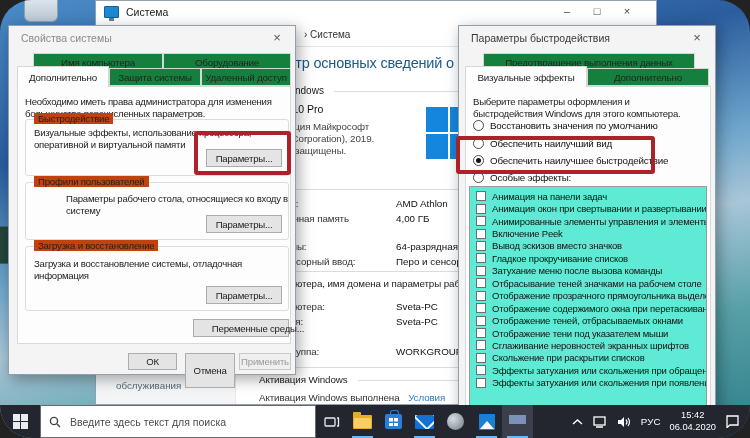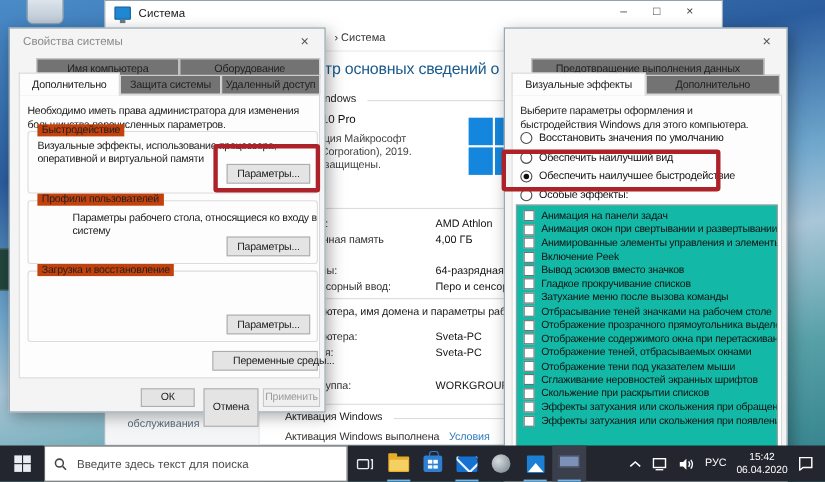--- a/index.html
+++ b/index.html
@@ -1,18 +1,18 @@
 <!DOCTYPE html>
 <html><head>
 <meta charset="utf-8">
 <style>
   html,body{margin:0;padding:0;background:#222;}
   *{box-sizing:border-box;font-family:"Liberation Sans",sans-serif;}
   .screen{position:relative;width:750px;height:438px;overflow:hidden;
-    background:linear-gradient(168deg,#4a8cc7 0%,#2b5d9e 28%,#6ea6cc 48%,#a9c6d8 60%,#58a0a8 78%,#2e7e88 100%);}
+    background:linear-gradient(168deg,#4a8cc7 0%,#2b5d9e 28%,#6ea6cc 48%,#a9c6d8 60%,#58a0a8 78%,#2e7e88 100%);border-radius:32px;}
 
   
   .bin-body{position:absolute;left:24px;top:-8px;width:34px;height:30px;background:linear-gradient(180deg,#e8eef4,#b9c6d2);border:1px solid #8fa0ad;border-radius:3px 3px 6px 6px;}
   .side-sliver{position:absolute;left:0;top:226px;width:9px;height:38px;background:#23443c;border:1px solid #44665c;border-left:none;}
 
   
   .syswin{position:absolute;left:95px;top:0;width:562px;height:405px;background:#fff;border:1px solid #93a2ae;z-index:1;}
   .sw-titlebar{position:absolute;left:0;top:0;right:0;height:24px;background:#fff;}
   .sw-icon{position:absolute;left:8px;top:5px;width:15px;height:12px;background:#1e88d2;border:1px solid #12609b;border-radius:1px;}
   .sw-icon::after{content:"";position:absolute;left:4px;bottom:-4px;width:5px;height:3px;background:#6b7b86;}
@@ -31,36 +31,36 @@
   .swhr{position:absolute;border-top:1px solid #dcdcdc;height:0;}
   .winlogo{position:absolute;left:330px;top:60px;width:46px;height:52px;display:grid;grid-template-columns:22px 22px;grid-template-rows:25px 25px;gap:2px;}
   .winlogo div{background:#1486dd;}
   .sw-link{color:#2e7cc2;}
   .sw-frag{position:absolute;left:20px;top:333px;font-size:9.8px;color:#5a6a76;white-space:nowrap;}
 
   
   .dlg{position:absolute;background:#f4f4f4;border:1px solid #8fa0ac;box-shadow:3px 4px 14px rgba(0,0,0,.35);}
   .dlg-title{position:absolute;left:12px;top:6px;font-size:10.5px;white-space:nowrap;}
   .dlg-x{position:absolute;right:10px;top:4px;font-size:13px;color:#555;width:16px;text-align:center;}
-  .tab{position:absolute;height:18px;background:#737373;border:1px solid #d6d6d6;display:flex;align-items:center;justify-content:center;font-size:9.8px;letter-spacing:-0.2px;color:#222;white-space:nowrap;z-index:2;}
+  .tab{position:absolute;height:18px;background:#15803d;border:1px solid #d6d6d6;display:flex;align-items:center;justify-content:center;font-size:9.8px;letter-spacing:-0.2px;color:#222;white-space:nowrap;z-index:2;}
   .tab.active{background:#fdfdfd;height:21px;border-bottom:none;z-index:4;}
   .panel{position:absolute;background:#fdfdfd;border:1px solid #d9d9d9;z-index:3;}
   .bodytext{position:absolute;font-size:9.6px;letter-spacing:-0.25px;color:#222;line-height:1.22;z-index:5;}
   .grp{position:absolute;border:1px solid #dcdcdc;border-radius:3px;z-index:5;}
   .glab{position:absolute;top:-7px;left:8px;background:#c2410c;padding:0 4px;font-size:9.6px;letter-spacing:-0.2px;color:#222;white-space:nowrap;}
   .gtext{position:absolute;left:8px;font-size:9.6px;letter-spacing:-0.25px;color:#222;line-height:1.25;}
   .wbtn{position:absolute;background:#e4e4e4;border:1px solid #acacac;font-size:9.6px;letter-spacing:-0.2px;color:#222;display:flex;align-items:center;justify-content:center;white-space:nowrap;z-index:5;}
   .wbtn.disabled{color:#9b9b9b;border-color:#c8c8c8;background:#efefef;}
 
   
   .radrow{position:absolute;left:14px;height:13px;display:flex;align-items:center;gap:6px;font-size:9.8px;letter-spacing:-0.2px;color:#111;white-space:nowrap;z-index:5;}
   .rad{width:11px;height:11px;border:1px solid #4a4a4a;border-radius:50%;background:#fff;flex:0 0 auto;}
   .rad.sel{position:relative;}
   .rad.sel::after{content:"";position:absolute;left:2px;top:2px;width:5px;height:5px;border-radius:50%;background:#111;}
-  .listbox{position:absolute;left:10px;top:160px;width:238px;height:250px;background:#14b8a6;border:1px solid #9a9a9a;overflow:hidden;padding:3px 0 0 0;z-index:5;}
+  .listbox{position:absolute;left:10px;top:160px;width:238px;height:250px;background:#5eead4;border:1px solid #9a9a9a;overflow:hidden;padding:3px 0 0 0;z-index:5;}
   .fxrow{height:12.45px;display:flex;align-items:center;white-space:nowrap;overflow:hidden;font-size:9.5px;letter-spacing:-0.2px;color:#111;}
   .cb{width:10px;height:10px;border:1px solid #6e6e6e;background:#fff;flex:0 0 auto;margin:0 6px;}
 
   
   .redrect{position:absolute;border:4px solid #ad2228;border-radius:3px;z-index:7;}
 
   
   .taskbar{position:absolute;left:0;top:405px;width:750px;height:33px;background:#23262e;display:flex;align-items:center;z-index:6;}
   .tb-start{width:40px;height:33px;display:flex;align-items:center;justify-content:center;}
   .winflag{display:grid;grid-template-columns:7px 7px;grid-template-rows:7px 7px;gap:1px;}
@@ -190,31 +190,33 @@
     </div>
 
     <div class="grp" style="left:16px;top:156px;width:264px;height:58px;">
       <span class="glab">Профили пользователей</span>
       <div class="gtext" style="top:10px;width:250px;margin-left:32px;">Параметры рабочего стола, относящиеся ко входу в систему</div>
       <div class="wbtn" style="right:6px;top:32px;width:76px;height:18px;">Параметры...</div>
     </div>
 
     <div class="grp" style="left:16px;top:220px;width:264px;height:65px;">
       <span class="glab">Загрузка и восстановление</span>
+      <div class="gtext" style="top:11px;width:250px;">Загрузка и восстановление системы, отладочная информация</div>
       <div class="wbtn" style="right:6px;top:39px;width:76px;height:18px;">Параметры...</div>
     </div>
 
     <div class="wbtn" style="left:184px;top:293px;width:96px;height:18px;padding-left:34px;">Переменные среды...</div>
 
     <div class="wbtn" style="left:119px;top:327px;width:49px;height:17px;">ОК</div>
     <div class="wbtn" style="left:176px;top:327px;width:50px;height:35px;">Отмена</div>
     <div class="wbtn disabled" style="left:230px;top:327px;width:52px;height:17px;">Применить</div>
   </section>
 
   <section class="dlg" style="left:458px;top:25px;width:258px;height:415px;z-index:4;">
+    <div class="dlg-title" style="color:#3a3a3a;">Параметры быстродействия</div>
     <div class="dlg-x">×</div>
 
     <div class="tab" style="left:24px;top:27px;width:212px;">Предотвращение выполнения данных</div>
     <div class="tab active" style="left:6px;top:40px;width:122px;">Визуальные эффекты</div>
     <div class="tab" style="left:128px;top:42px;width:122px;">Дополнительно</div>
 
     <div class="panel" style="left:6px;top:60px;width:246px;height:349px;"></div>
 
     <div class="bodytext" style="left:14px;top:70px;width:228px;">Выберите параметры оформления и быстродействия Windows для этого компьютера.</div>
 

